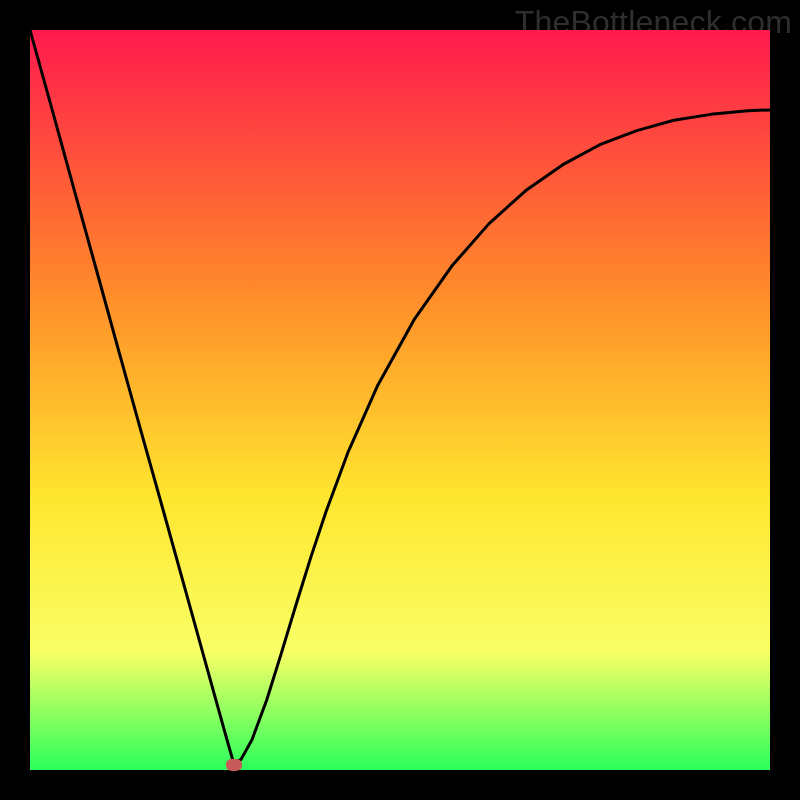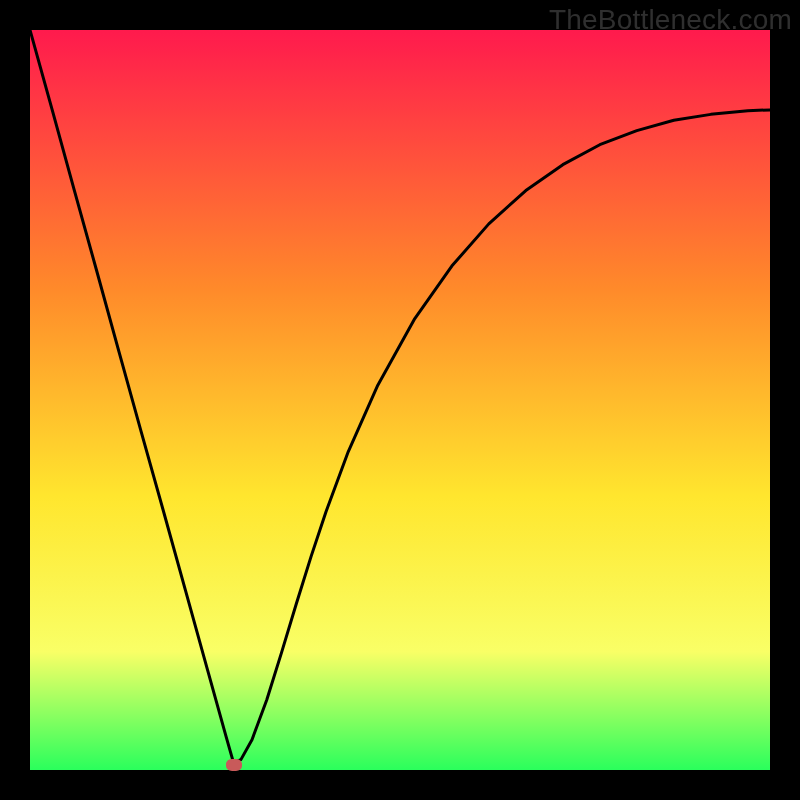--- a/index.html
+++ b/index.html
@@ -24,21 +24,21 @@
     left: 0;
     top: 0;
     width: 740px;
     height: 740px;
   }
   .watermark {
     position: absolute;
     top: 4px;
     right: 8px;
     color: #2f2f2f;
-    font-size: 28px;
+    font-size: 32px;
     font-weight: 500;
     letter-spacing: 0.2px;
     font-family: Arial, Helvetica, sans-serif;
   }
   .marker {
     position: absolute;
     width: 16px;
     height: 12px;
     background: #c85a5a;
     border-radius: 6px / 5px;

